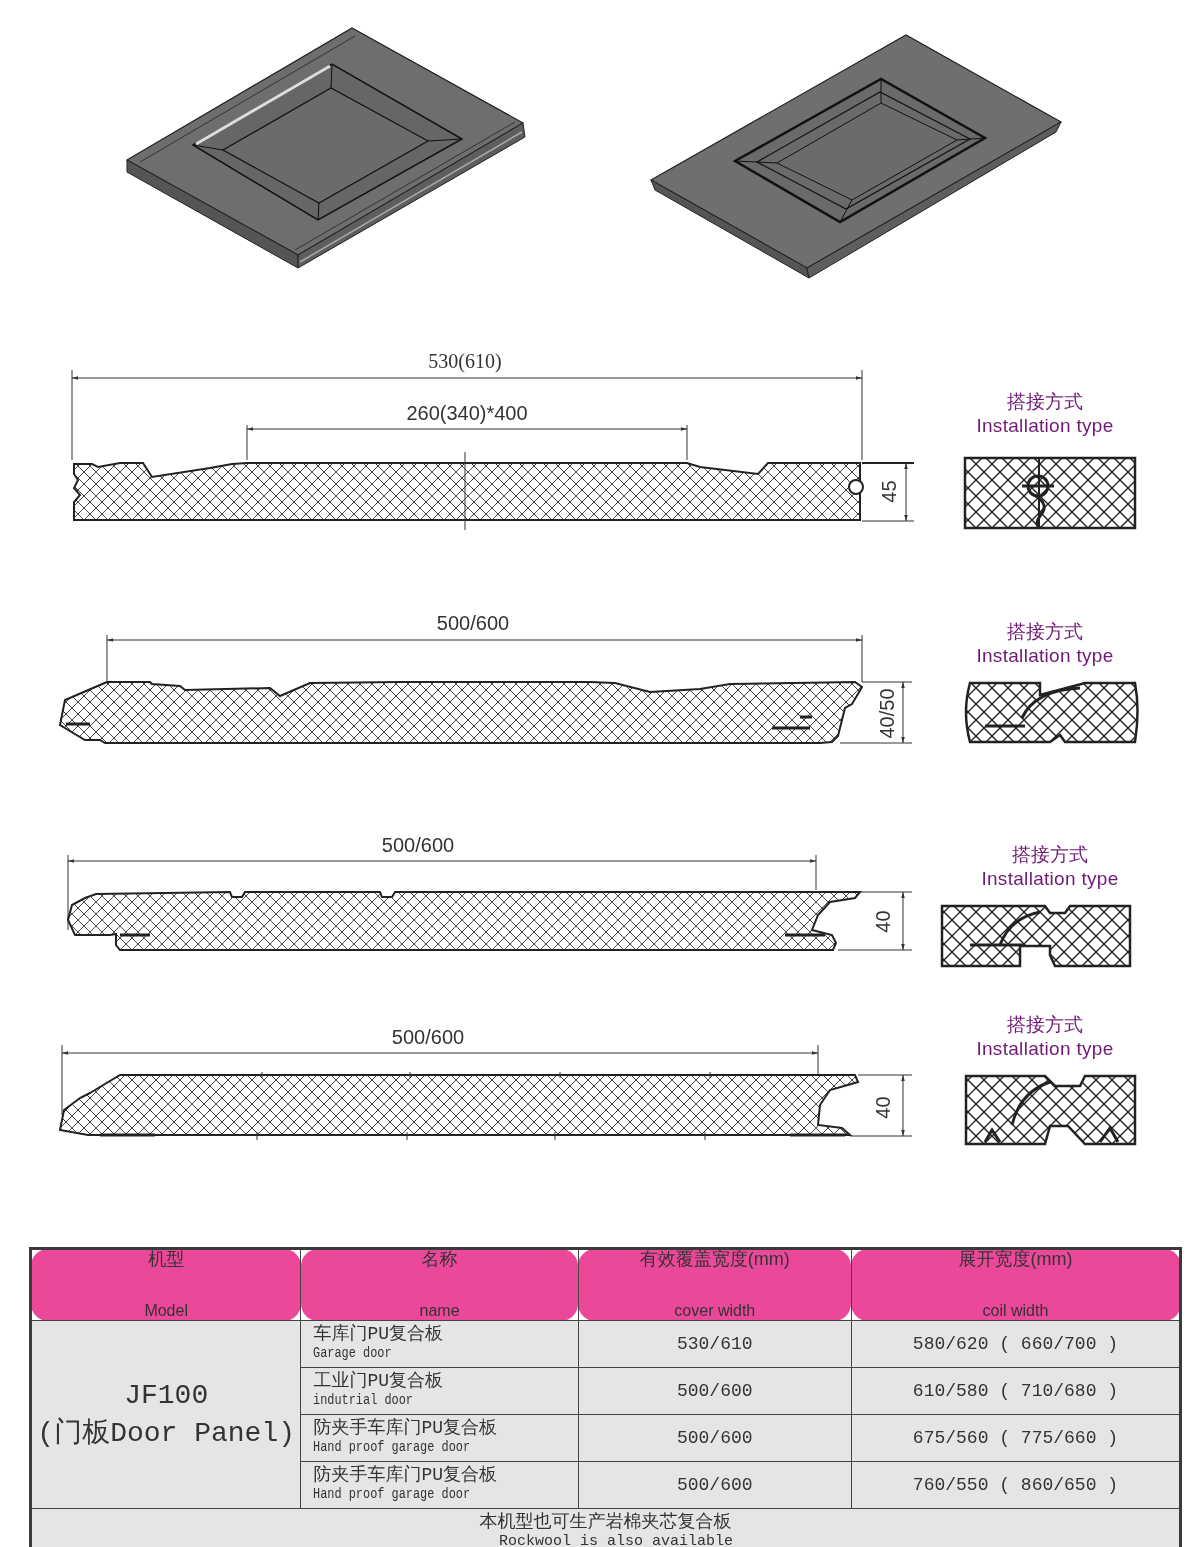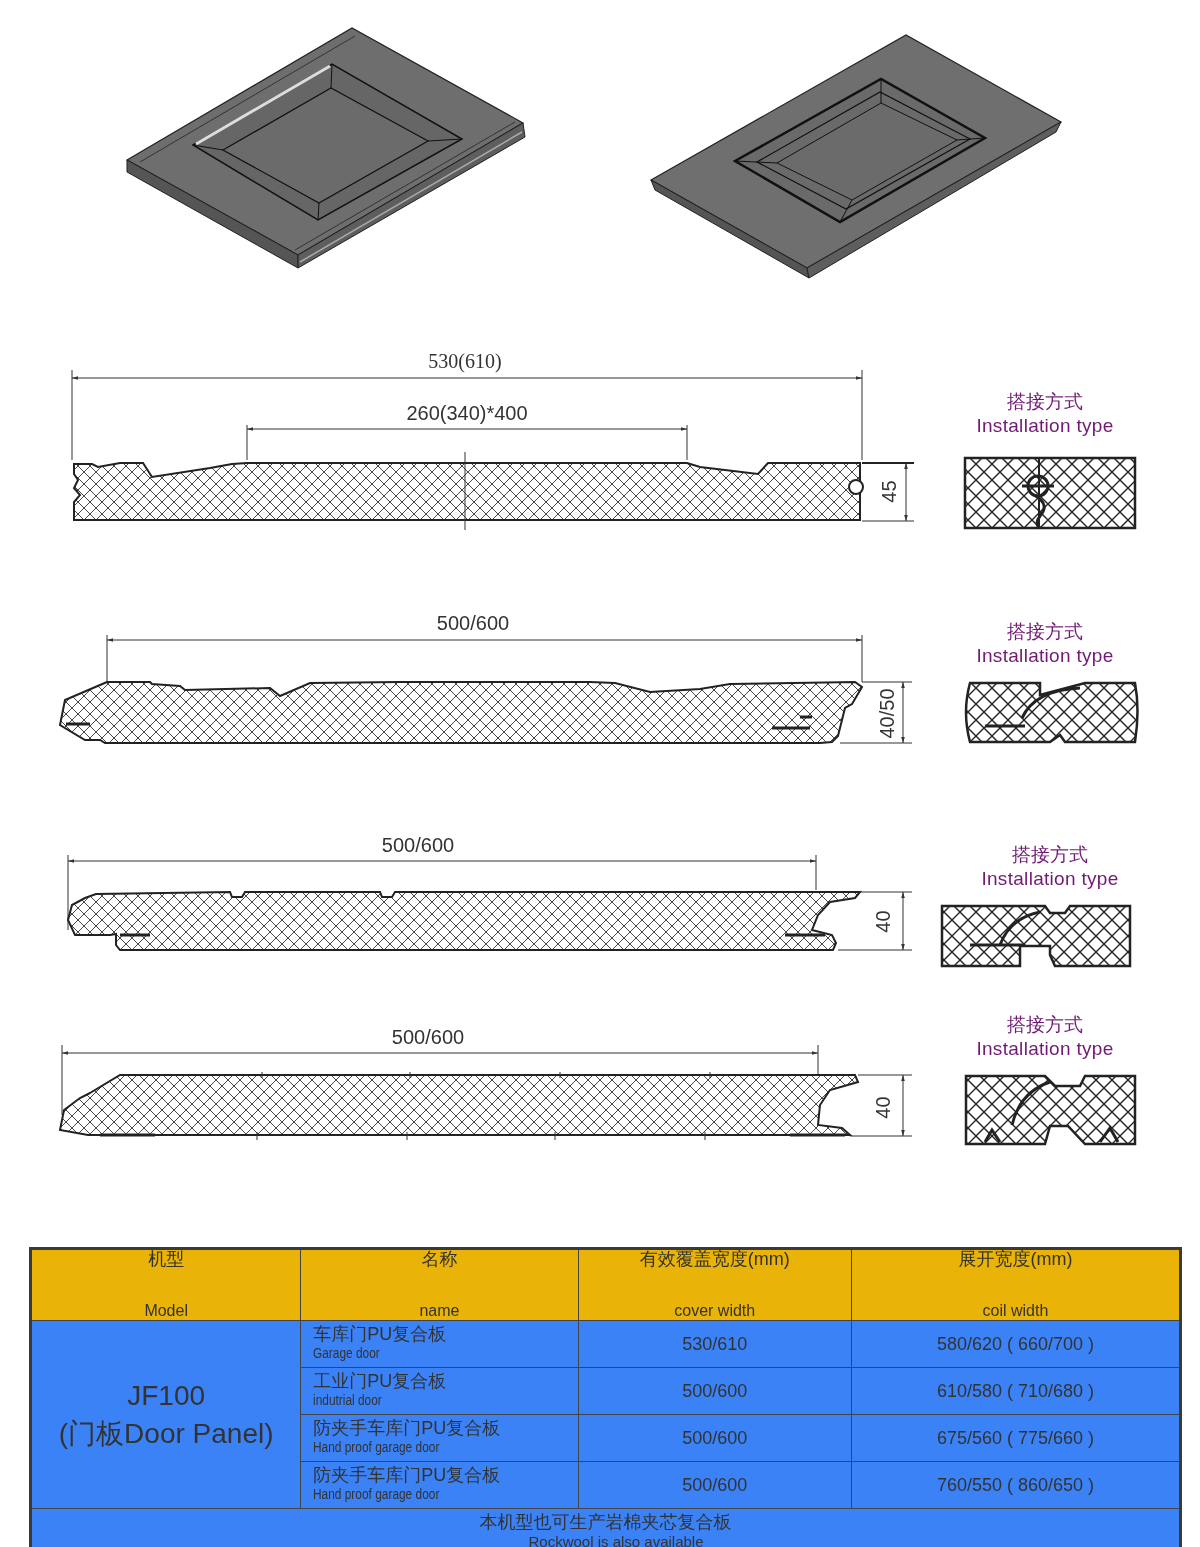--- a/index.html
+++ b/index.html
@@ -4,23 +4,23 @@
 <style>
   html,body{margin:0;padding:0;background:#fff;}
   body{width:1200px;height:1547px;position:relative;overflow:hidden;font-family:"Liberation Sans","DejaVu Sans",sans-serif;color:#333;}
   .abs{position:absolute;}
   svg{position:absolute;overflow:visible;}
   .dimtxt{font-family:Liberation Serif, serif;font-size:20px;fill:#333;}
   .lbl{position:absolute;text-align:center;font-size:19px;line-height:24px;color:#701a75;}
   .lbl .en{letter-spacing:0.3px;}
   table.spec{position:absolute;left:29px;top:1247px;width:1153px;border-collapse:collapse;border:3px solid #3a3a3a;font-size:18px;color:#333;}
   table.spec td, table.spec th{border:1.5px solid #444;text-align:center;vertical-align:middle;padding:0;font-weight:normal;}
-  table.spec th{background:#eab308;height:46px;line-height:19px;}
+  table.spec th{background:#ec4899;height:46px;line-height:19px;border-radius:17px;}
   table.spec th .sub{font-size:16px;display:block;margin-top:32px;}
-  table.spec td{background:#3b82f6;}
+  table.spec td{background:#e5e5e5;font-family:Liberation Mono, monospace;}
   .namecell{text-align:left !important;padding-left:12px !important;line-height:19px;}
   .namecell .zh{font-size:18px;display:block;}
   .namecell .en{font-size:14px;display:block;transform:scaleX(0.85);transform-origin:left;}
   .model{font-size:28px;line-height:38px;}
   .model .sub{font-size:28px;display:block;}
   .foot{line-height:20px;height:46px;}
   .foot .en{font-size:15px;display:block;padding-left:21px;}
 </style>
 </head>
 <body>

